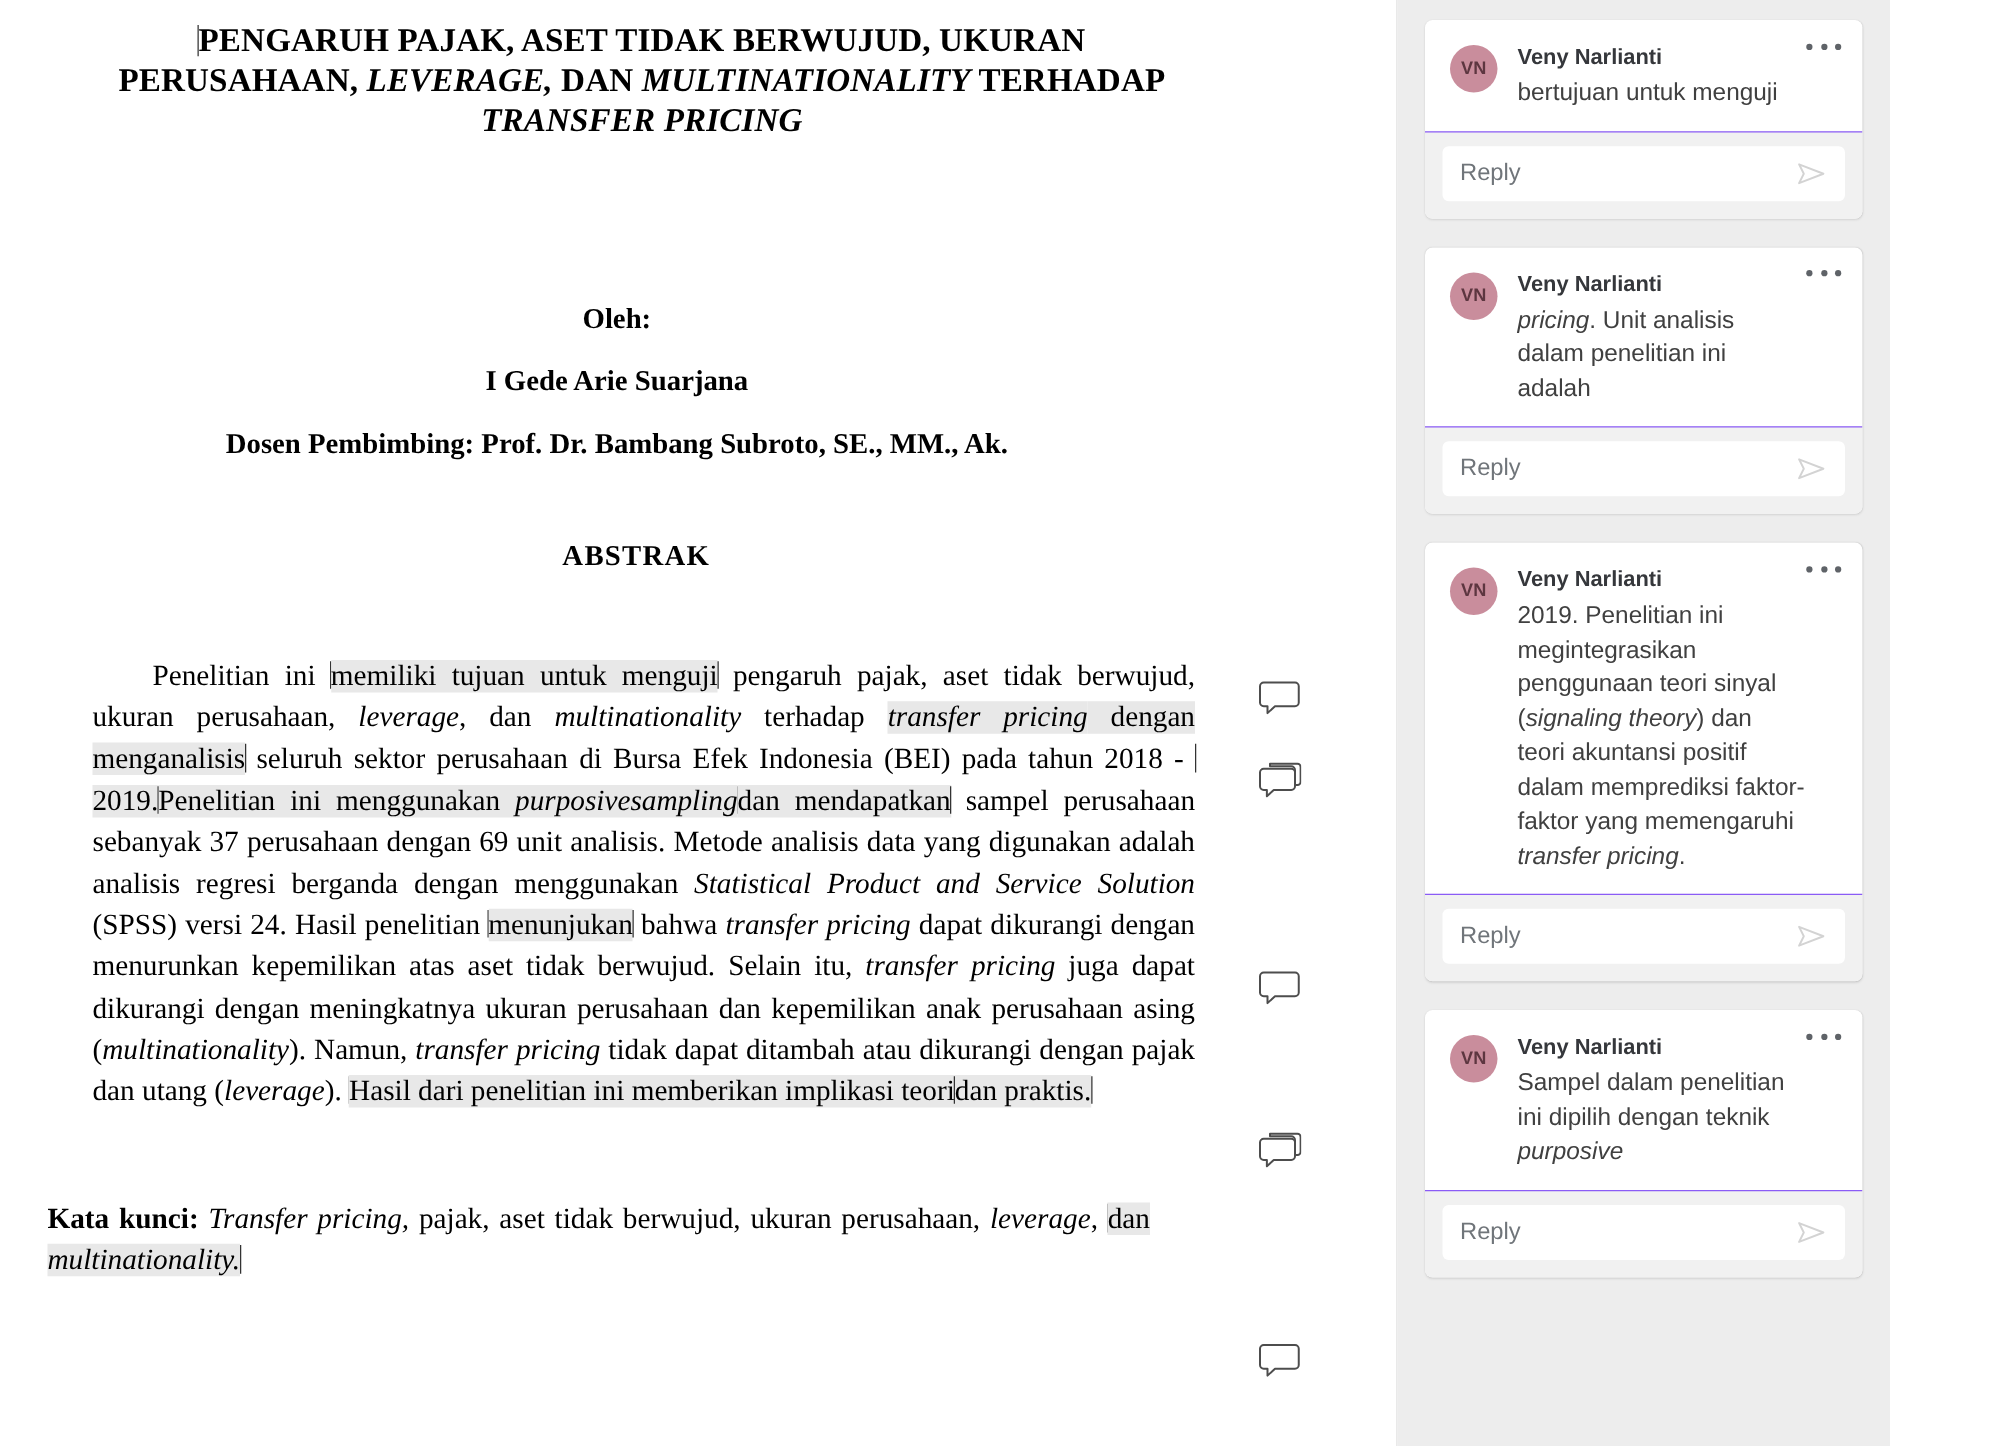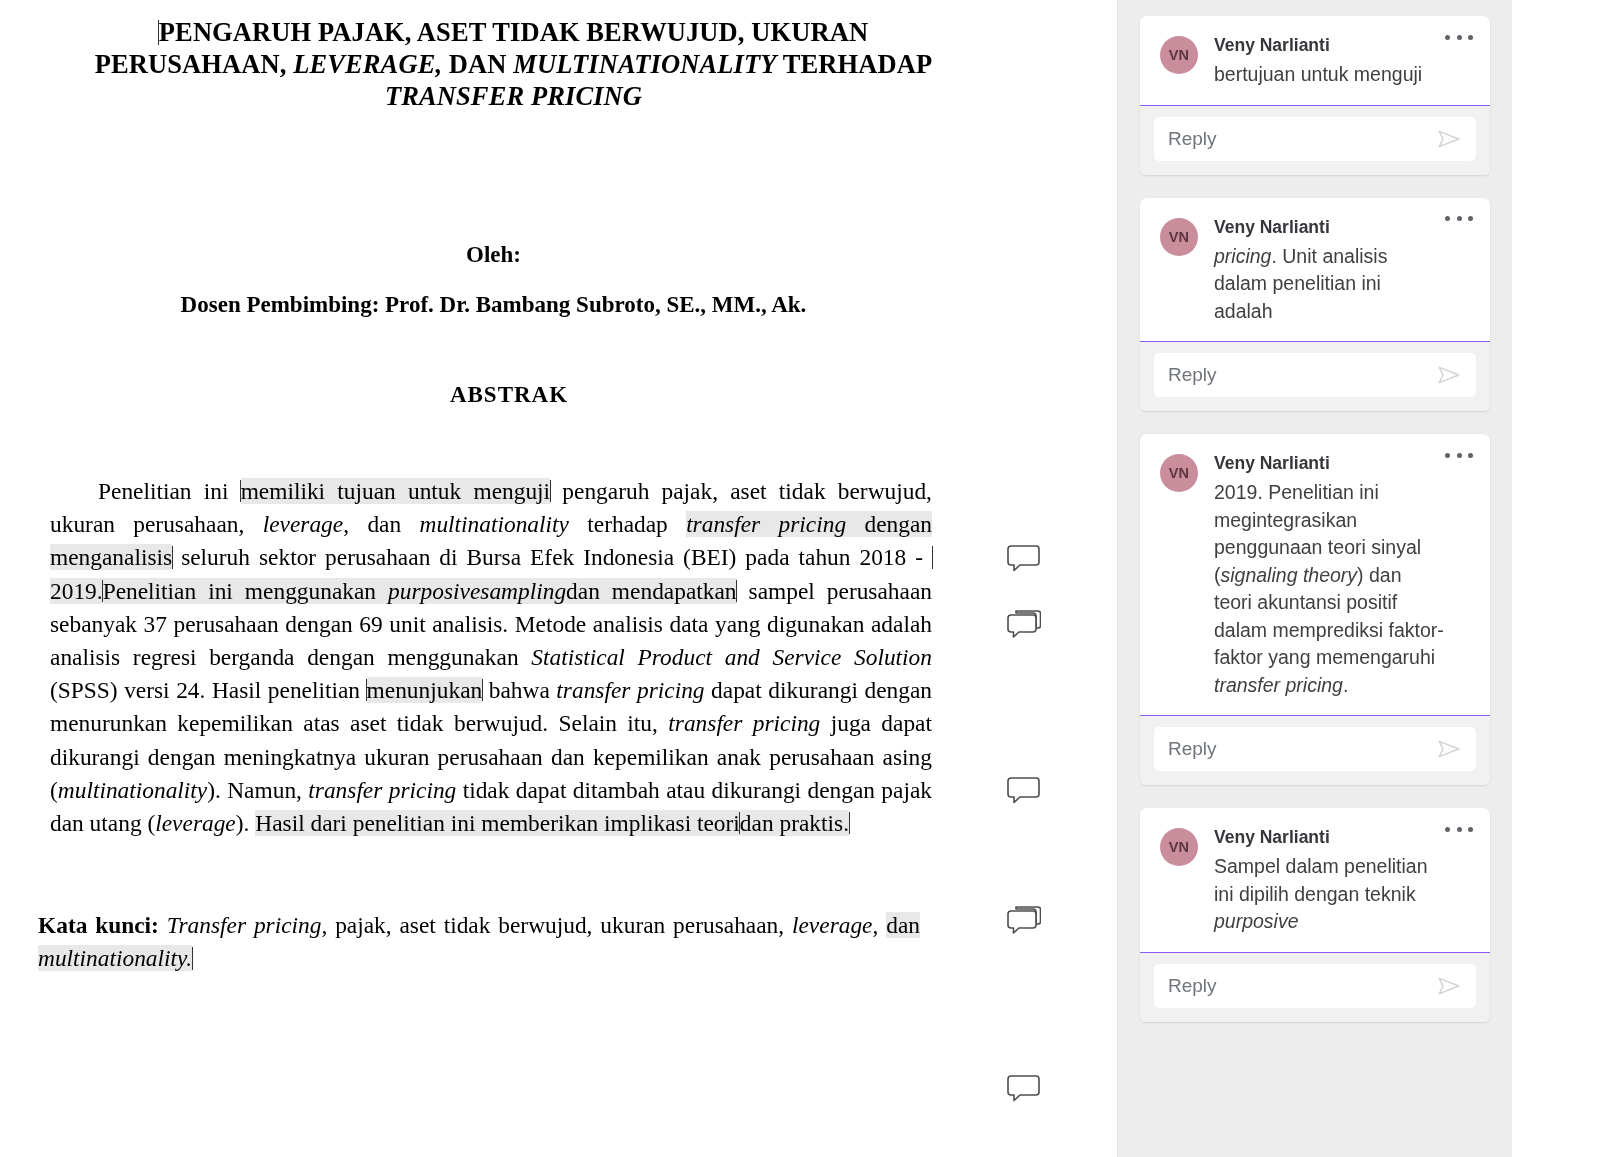--- a/index.html
+++ b/index.html
@@ -70,21 +70,21 @@
     text-align: center;
     padding-right: 99px;
     font-family: "Liberation Serif", serif;
     font-weight: bold;
     font-size: 23px;
     letter-spacing: 1px;
     color: #000;
   }
 
   .abstract-body {
-    margin: 67px 0 0 50px;
+    margin: 67px 0 0 74px;
     width: 882px;
     font-family: "Liberation Serif", serif;
     font-size: 23.4px;
     line-height: 33.2px;
     text-align: justify;
     text-justify: inter-word;
     color: #000;
   }
   .abstract-body p { margin: 0; }
   .indent { display: inline-block; width: 48px; }
@@ -234,20 +234,21 @@
 
   <div class="doc-pane">
     <div class="doc-inner">
 
       <div class="doc-title">
         <span class="caret"></span><span>PENGARUH PAJAK, ASET TIDAK BERWUJUD, UKURAN PERUSAHAAN, </span><span class="it">LEVERAGE,</span><span> DAN </span><span class="it">MULTINATIONALITY</span><span> TERHADAP </span><span class="it">TRANSFER PRICING</span>
       </div>
 
       <div class="byline-block">
         <div class="byline">Oleh:</div>
+        <div class="byline">I Gede Arie Suarjana</div>
         <div class="byline">Dosen Pembimbing: Prof. Dr. Bambang Subroto, SE., MM., Ak.</div>
       </div>
 
       <div class="abstrak-head">ABSTRAK</div>
 
       <div class="abstract-body">
         <p><span class="indent"></span><span>Penelitian ini </span><span class="caret"></span><span class="hl">memiliki tujuan untuk menguji</span><span class="caret"></span><span> pengaruh pajak, aset tidak berwujud, ukuran perusahaan, </span><span class="it">leverage</span><span>, dan </span><span class="it">multinationality</span><span> terhadap </span><span class="it hl">transfer pricing</span><span class="hl"> dengan menganalisis</span><span class="caret"></span><span> seluruh sektor perusahaan di Bursa Efek Indonesia (BEI) pada tahun 2018 - </span><span class="caret"></span><span class="hl">2019.</span><span class="caret"></span><span class="hl">Penelitian ini menggunakan </span><span class="hl it">purposive</span><span class="caret"></span><span class="hl it">sampling</span><span class="caret"></span><span class="hl">dan mendapatkan</span><span class="caret"></span><span> sampel perusahaan sebanyak 37 perusahaan dengan 69 unit analisis. Metode analisis data yang digunakan adalah analisis regresi berganda dengan menggunakan </span><span class="it">Statistical Product and Service Solution</span><span> (SPSS) versi 24. Hasil penelitian </span><span class="caret"></span><span class="hl">menunjukan</span><span class="caret"></span><span> bahwa </span><span class="it">transfer pricing</span><span> dapat dikurangi dengan menurunkan kepemilikan atas aset tidak berwujud. Selain itu, </span><span class="it">transfer pricing</span><span> juga dapat dikurangi dengan meningkatnya ukuran perusahaan dan kepemilikan anak perusahaan asing (</span><span class="it">multinationality</span><span>). Namun, </span><span class="it">transfer pricing</span><span> tidak dapat ditambah atau dikurangi dengan pajak dan utang (</span><span class="it">leverage</span><span>). </span><span class="caret"></span><span class="hl">Hasil dari penelitian ini memberikan implikasi teori</span><span class="caret"></span><span class="hl">dan praktis.</span><span class="caret"></span></p>
       </div>
 
       <div class="keywords">

